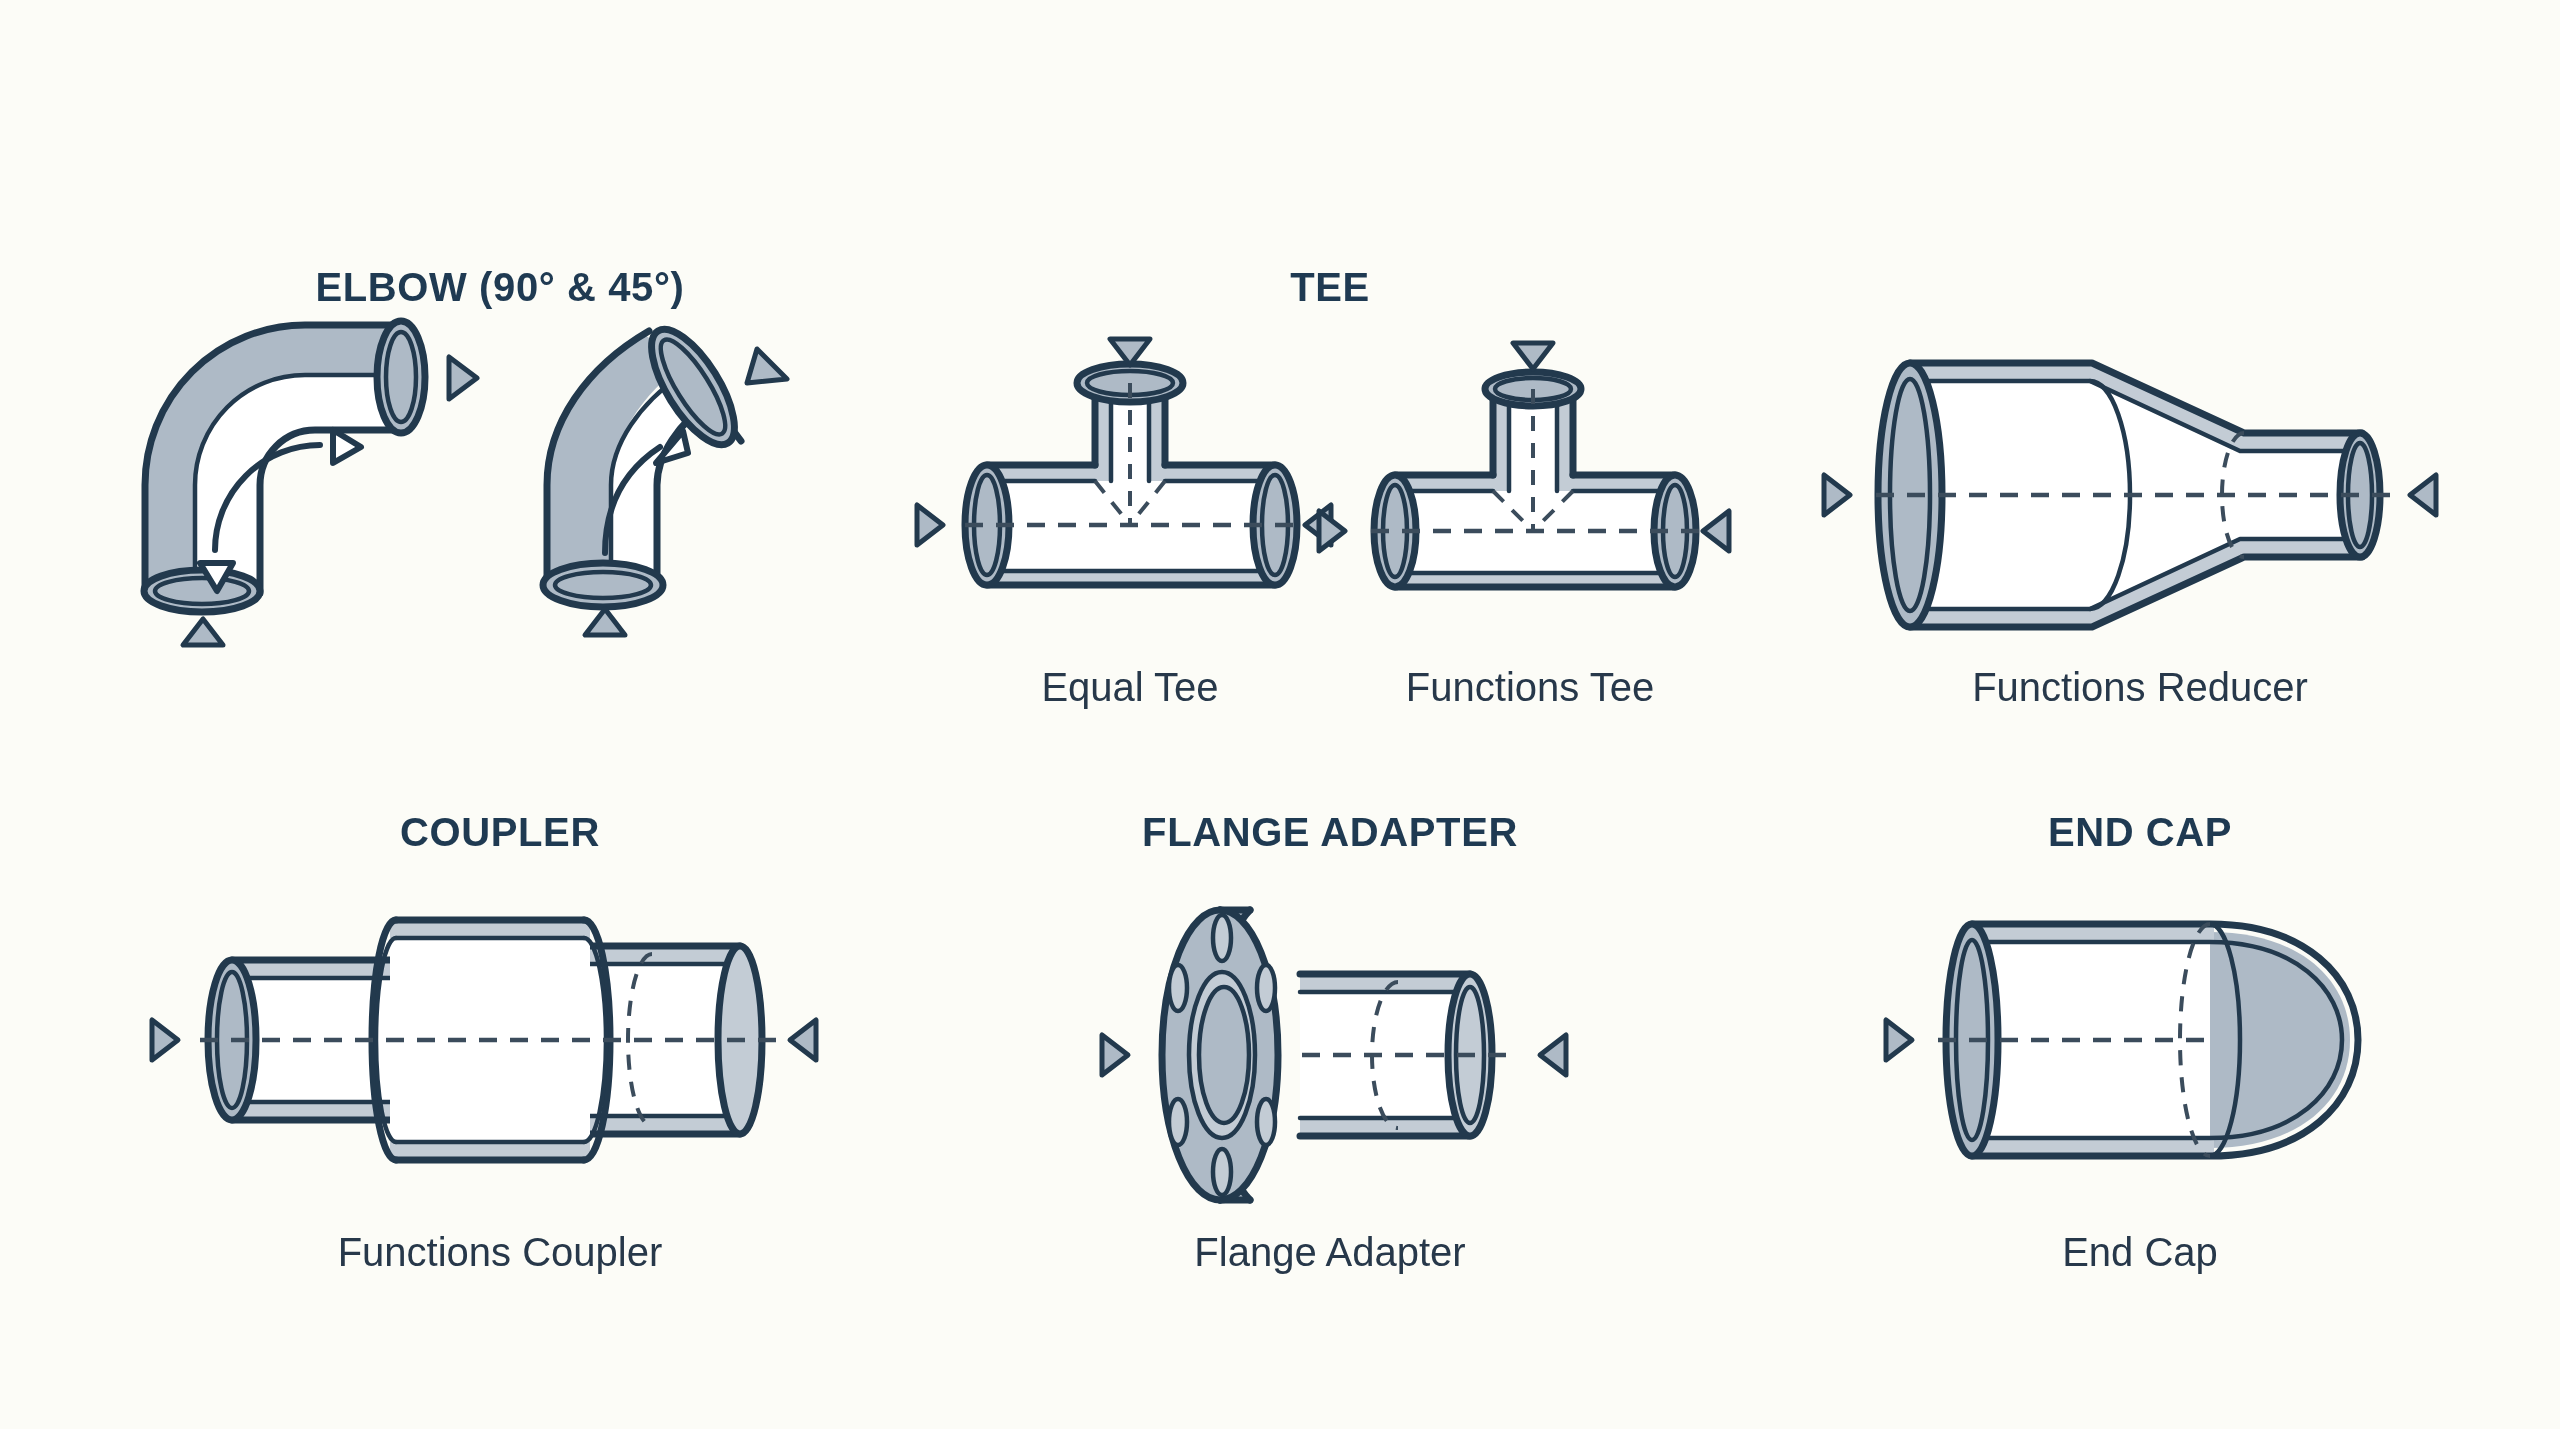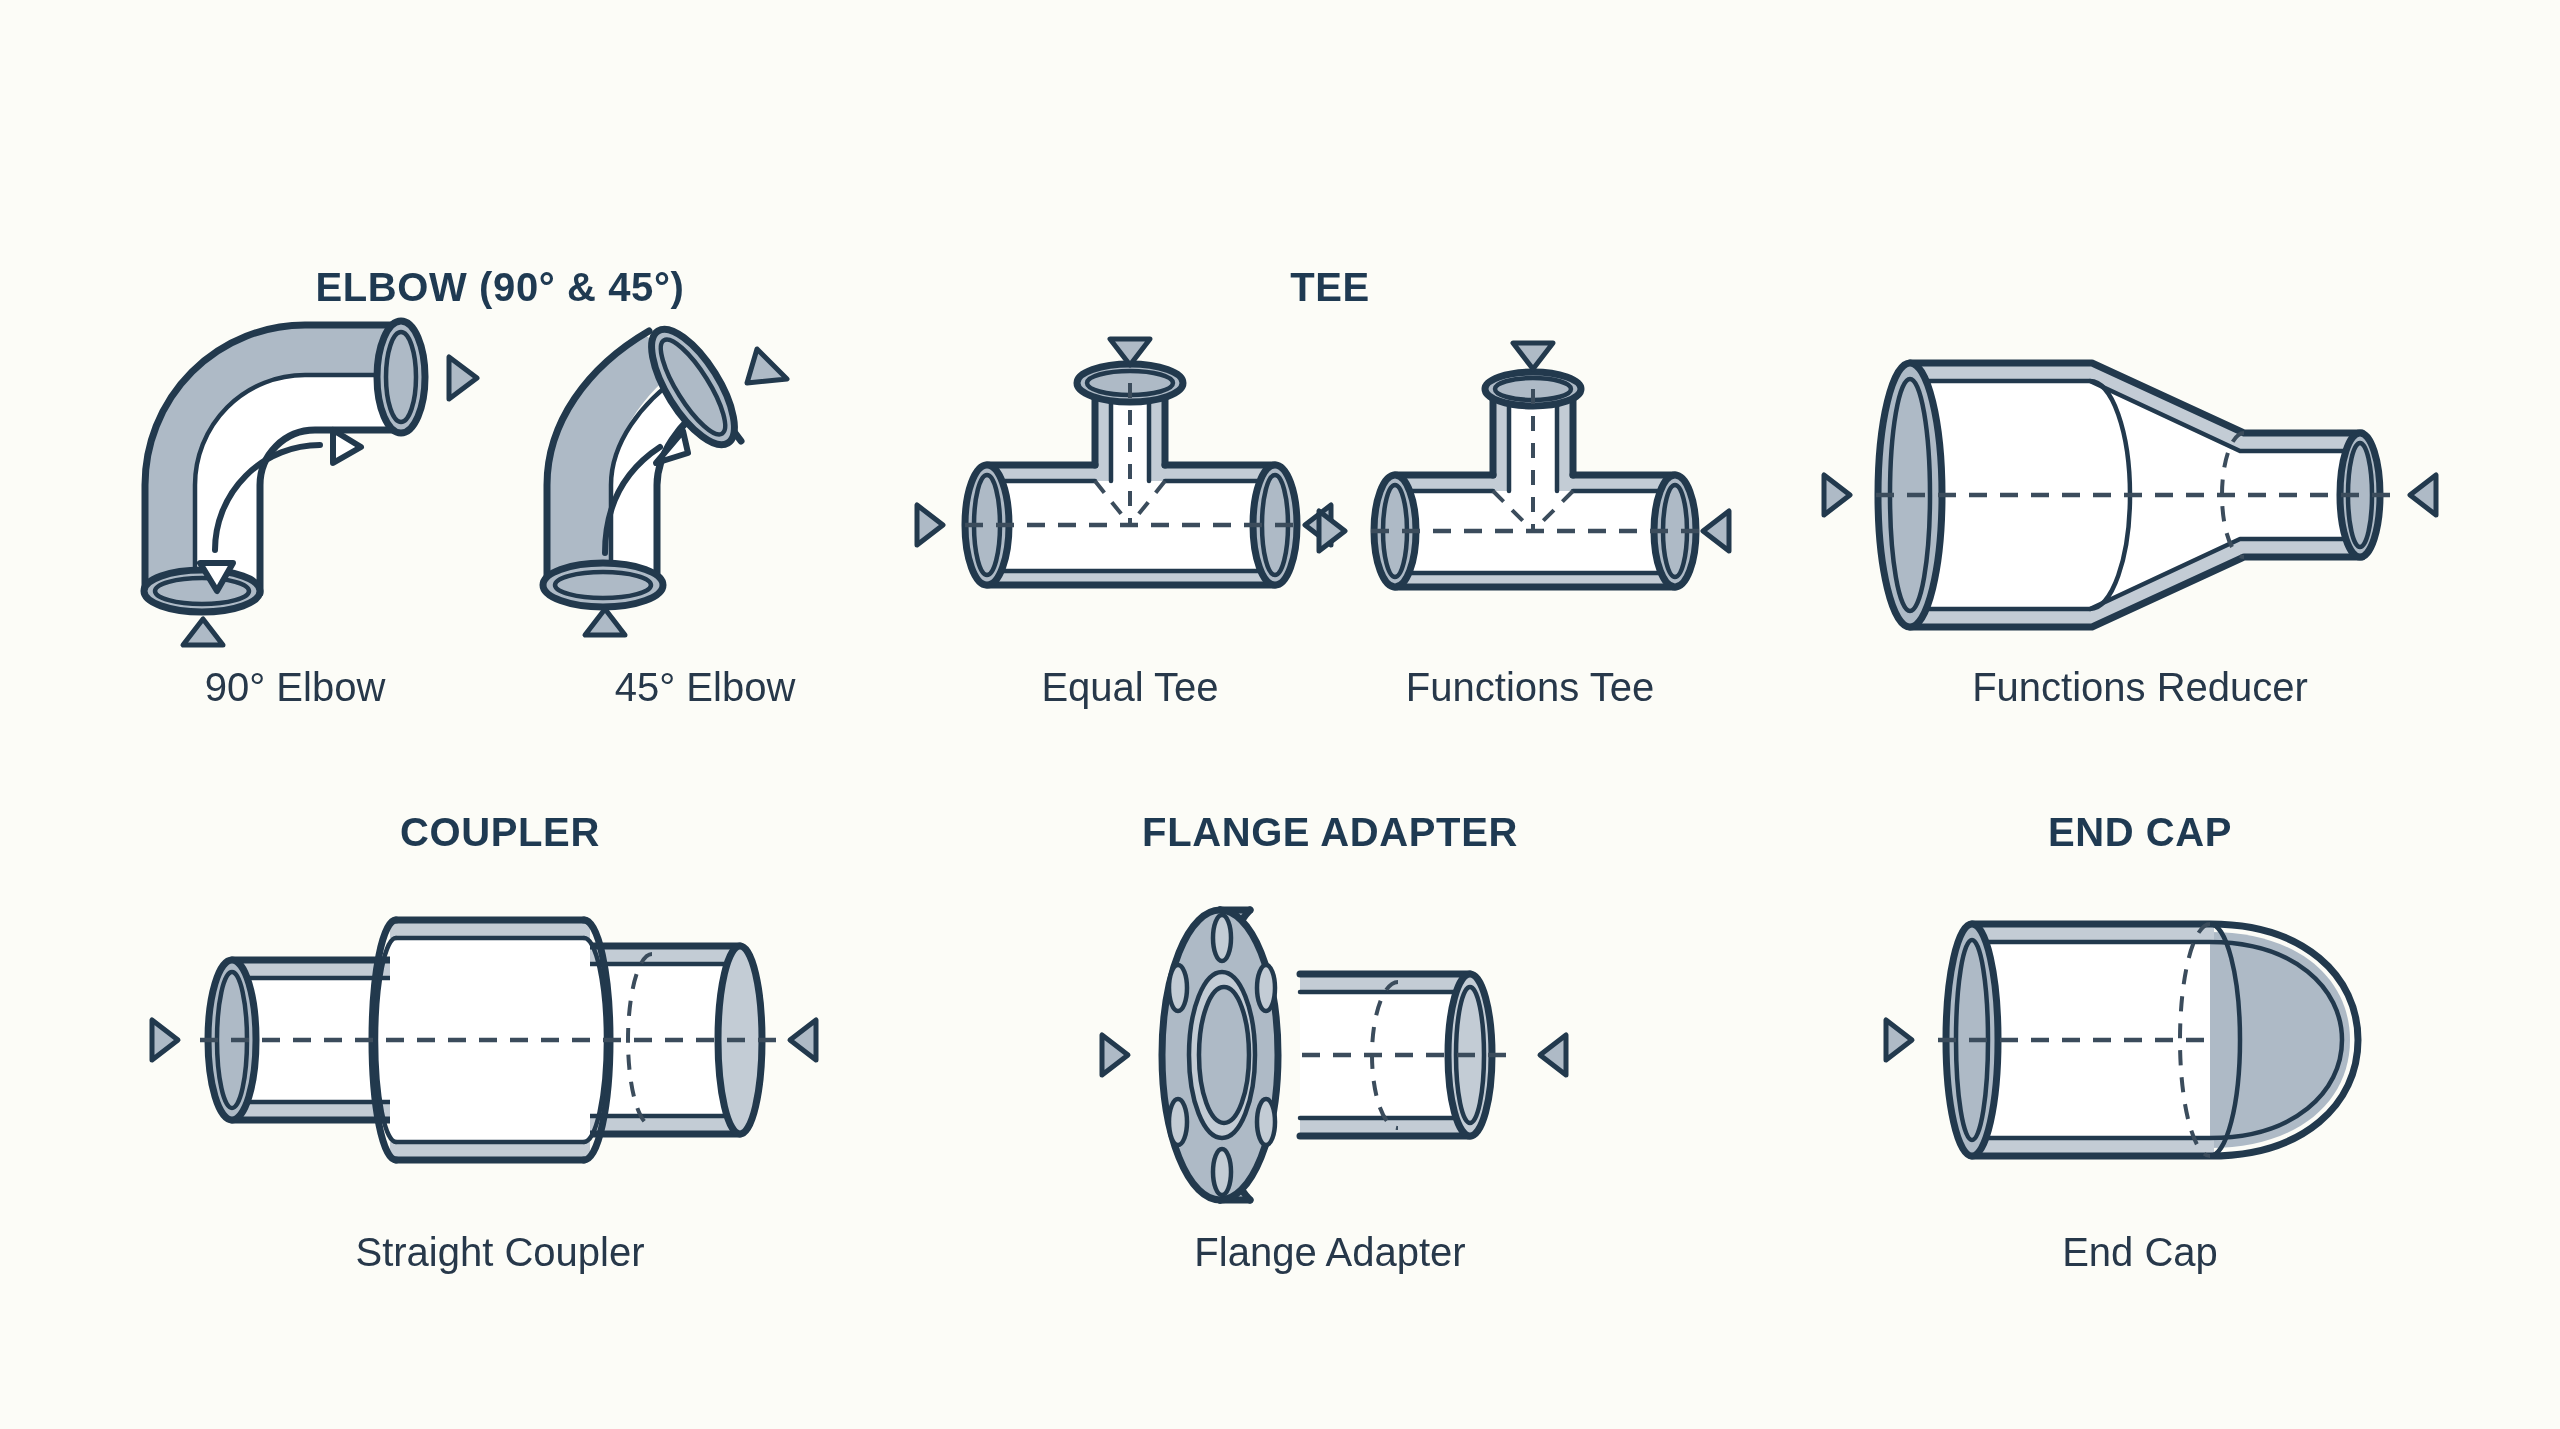--- a/index.html
+++ b/index.html
@@ -155,24 +155,20 @@
               <ellipse class="ln-thin" cx="0" cy="0" rx="48" ry="13"></ellipse>
             </g>
 
             <path class="arrowline" d="M80,218 C80,170 100,135 135,112"></path>
             <path class="arrowhead" d="M131,128 L158,96 L163,118 Z"></path>
 
             <path class="marker" d="M232,14 L262,44 L222,48 Z"></path>
             <path class="marker" d="M60,300 L100,300 L80,274 Z"></path>
           </g>
         </svg>
-      </div>
-      <div class="cap-row">
-        <div class="caption">90° Elbow</div>
-        <div class="caption">45° Elbow</div>
       </div>
     </div>
 
     <div class="cell" id="cell-tee">
       <div class="cell-head">TEE</div>
       <div class="art-wrap">
         <svg width="790" height="300" viewBox="0 0 790 300">
 
           <g transform="translate(10,0)">
 
@@ -367,21 +363,21 @@
             <path class="ln-thin" d="M384,48 A22,102 0 0 1 384,252"></path>
 
             <path class="dash" d="M0,150 L576,150"></path>
 
             <path class="marker" d="M-48,130 L-48,170 L-22,150 Z"></path>
             <path class="marker" d="M616,130 L616,170 L590,150 Z"></path>
           </g>
         </svg>
       </div>
       <div class="cap-row">
-        <div class="caption">Straight Coupler</div>
+        <div class="caption">Functions Coupler</div>
       </div>
     </div>
 
     <div class="cell" id="cell-flange">
       <div class="cell-head">FLANGE ADAPTER</div>
       <div class="art-wrap">
         <svg width="720" height="330" viewBox="0 0 720 330">
           <g transform="translate(80,0)">
 
             <path class="body-fill" d="M250,92 L420,92 L420,238 L250,238 Z"></path>

